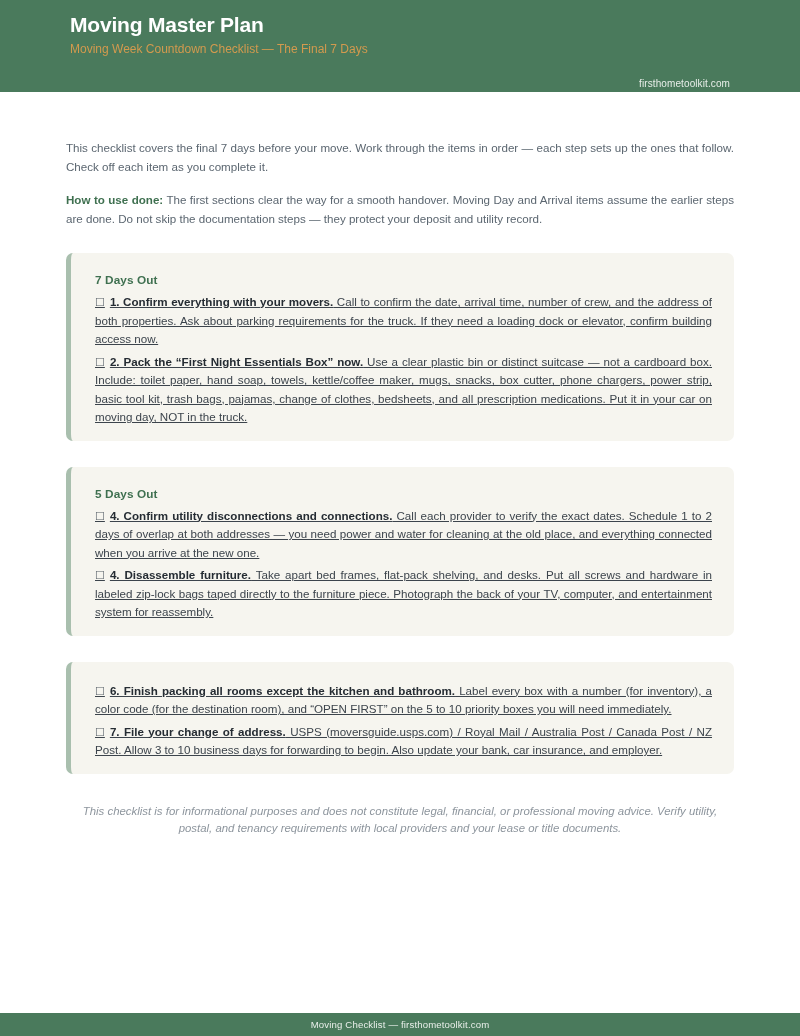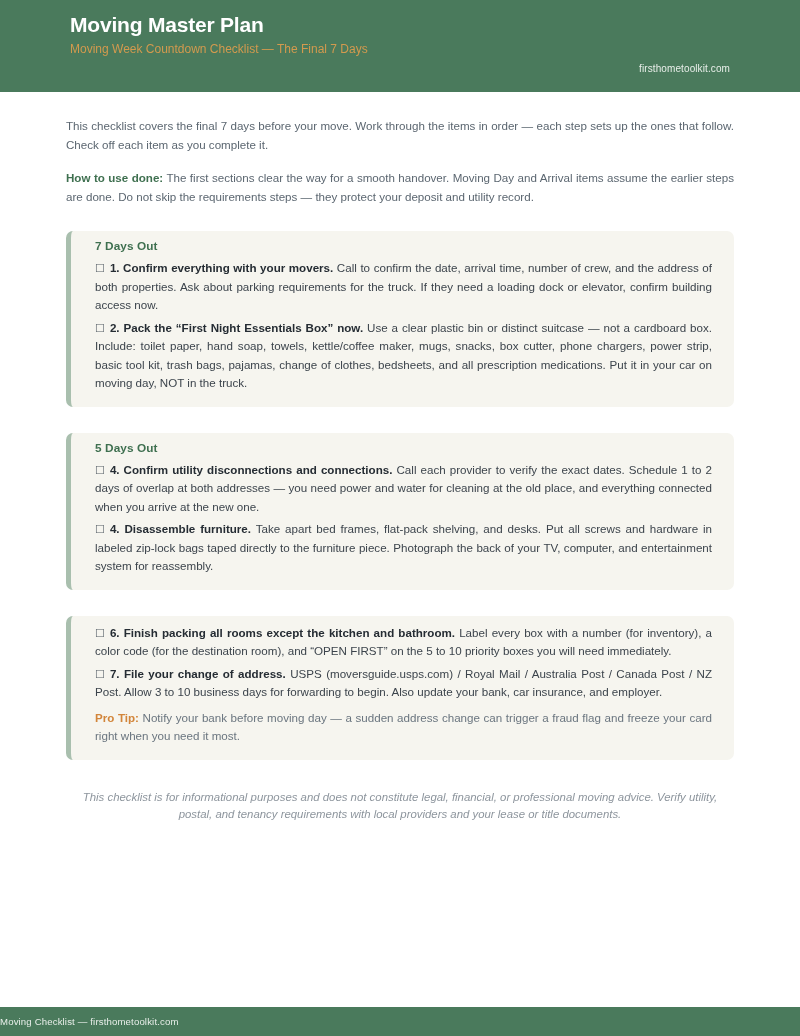--- a/index.html
+++ b/index.html
@@ -41,35 +41,35 @@
   }
   .header-subtitle {
     font-size: 12px;
     color: #d39a4e;
     line-height: 16px;
     margin-top: 3px;
   }
   .header-site {
     position: absolute;
     right: 70px;
-    bottom: 18px;
+    bottom: 3px;
     font-size: 10px;
     color: #e8eee9;
     letter-spacing: 0.1px;
   }
 
   
   .content {
     flex: 1 0 auto;
     padding: 0 66px;
     box-sizing: border-box;
   }
 
   .intro {
-    padding-top: 25px;
+    padding-top: 47px;
   }
   .intro p {
     margin: 0;
     font-size: 11.6px;
     line-height: 18.5px;
     color: #5b6670;
     text-align: justify;
   }
   .intro p.second {
     margin-top: 15px;
@@ -81,37 +81,38 @@
 
   
   .cards {
     margin-top: 25px;
   }
   .card {
     background: #f6f5ef;
     border-left: 5px solid #a9bfae;
     border-radius: 7px;
     box-sizing: border-box;
-    padding: 8px 22px 14px 24px;
+    padding: 20px 22px 14px 24px;
     margin-bottom: 26px;
     position: relative;
   }
   .card-heading {
     font-size: 11.8px;
     font-weight: bold;
     color: #3f7050;
     margin: 0 0 6px 0;
     letter-spacing: 0.1px;
   }
   .item {
     margin: 0 0 4px 0;
     font-size: 11.6px;
     line-height: 18.5px;
     color: #3c444c;
     text-align: justify;
+    text-decoration: underline;
   }
   .item:last-child {
     margin-bottom: 0;
   }
   .cbox {
     font-size: 11px;
     color: #555e66;
     margin-right: 5px;
     letter-spacing: 0;
   }
@@ -141,24 +142,25 @@
     font-style: italic;
     line-height: 17.5px;
     color: #8d959d;
     text-align: center;
     padding: 0 4px;
   }
 
   
   .footer {
     background: #4a7a5c;
-    height: 29px;
+    height: 23px;
     margin-top: auto;
     display: flex;
     align-items: center;
+    justify-content: center;
   }
   .footer-text {
     font-size: 9.6px;
     color: #e9efea;
     letter-spacing: 0.15px;
   }
   .spacer-bottom {
     height: 96px;
   }
 </style>
@@ -170,41 +172,40 @@
   <div class="header">
     <div class="header-title">Moving Master Plan</div>
     <div class="header-subtitle">Moving Week Countdown Checklist — The Final 7 Days</div>
     <div class="header-site">firsthometoolkit.com</div>
   </div>
 
   <div class="content">
 
     <div class="intro">
       <p>This checklist covers the final 7 days before your move.  Work through the items in order — each step sets up the ones that follow.  Check off each item as you complete it.</p>
-      <p class="second"><span class="lead-label">How to use done:</span><span> The first sections clear the way for a smooth handover. Moving Day and Arrival items assume the earlier steps are done. Do not skip the requirements steps — they protect your deposit and utility record.</span></p>
+      <p class="second"><span class="lead-label">How to use done:</span><span> The first sections clear the way for a smooth handover. Moving Day and Arrival items assume the earlier steps are done. Do not skip the documentation steps — they protect your deposit and utility record.</span></p>
     </div>
 
     <div class="cards">
 
       <div class="card">
         <div class="card-heading">7 Days Out</div>
         <p class="item"><span class="cbox">☐</span><span class="item-title">1. Confirm everything with your movers.</span><span class="item-body"> Call to confirm the date, arrival time, number of crew, and the address of both properties. Ask about parking requirements for the truck. If they need a loading dock or elevator, confirm building access now.</span></p>
         <p class="item"><span class="cbox">☐</span><span class="item-title">2.  Pack the “First Night Essentials Box” now.</span><span class="item-body">  Use a clear plastic bin or distinct suitcase — not a cardboard box.  Include:  toilet paper, hand soap, towels, kettle/coffee maker, mugs, snacks, box cutter, phone chargers, power strip, basic tool kit, trash bags, pajamas, change of clothes, bedsheets, and all prescription medications. Put it in your car on moving day, NOT in the truck.</span></p>
       </div>
 
       <div class="card">
         <div class="card-heading">5 Days Out</div>
         <p class="item"><span class="cbox">☐</span><span class="item-title">4.  Confirm utility disconnections and connections.</span><span class="item-body">  Call each provider to verify the exact dates. Schedule 1 to 2 days of overlap at both addresses — you need power and water for cleaning at the old place, and everything connected when you arrive at the new one.</span></p>
         <p class="item"><span class="cbox">☐</span><span class="item-title">4. Disassemble furniture.</span><span class="item-body">  Take apart bed frames, flat-pack shelving, and desks.  Put all screws and hardware in labeled zip-lock bags taped directly to the furniture piece.  Photograph the back of your TV, computer, and entertainment system for reassembly.</span></p>
       </div>
 
       <div class="card">
         <p class="item"><span class="cbox">☐</span><span class="item-title">6. Finish packing all rooms except the kitchen and bathroom.</span><span class="item-body">  Label every box with a number (for inventory), a color code (for the destination room), and “OPEN FIRST” on the 5 to 10 priority boxes you will need immediately.</span></p>
         <p class="item"><span class="cbox">☐</span><span class="item-title">7.  File your change of address.</span><span class="item-body"> USPS (moversguide.usps.com) / Royal Mail / Australia Post / Canada Post / NZ Post. Allow 3 to 10 business days for forwarding to begin. Also update your bank, car insurance, and employer.</span></p>
-        <p class="protip"><span class="protip-label">Pro Tip:</span><span>  Notify your bank before moving day — a sudden address change can trigger a fraud flag and freeze your card right when you need it most.</span></p>
       </div>
 
     </div>
 
     <div class="disclaimer">This checklist is for informational purposes and does not constitute legal, financial, or professional moving advice. Verify utility, postal, and tenancy requirements with local providers and your lease or title documents.</div>
 
     <div class="spacer-bottom"></div>
   </div>
 
   <div class="footer">

